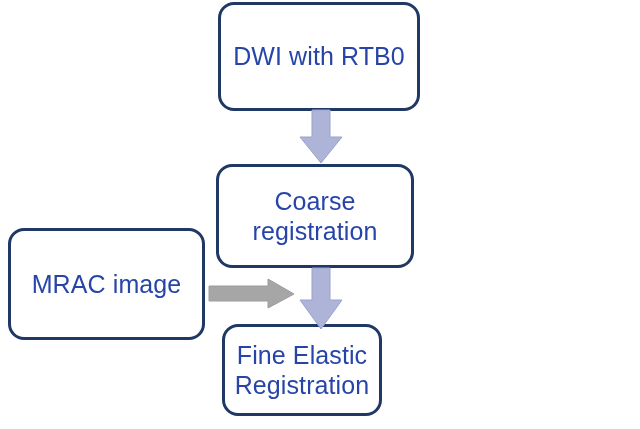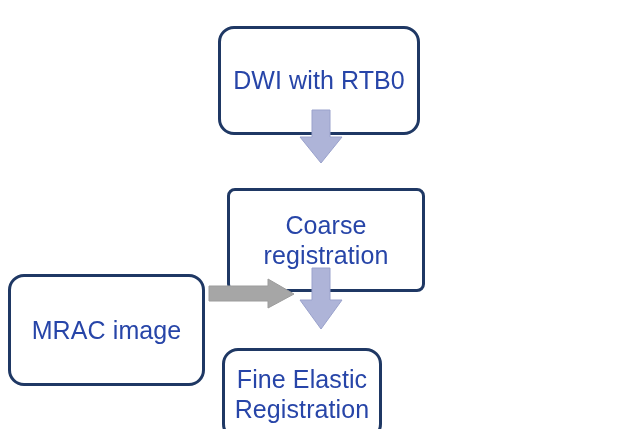--- a/index.html
+++ b/index.html
@@ -25,52 +25,50 @@
     border-radius: 16px;
     display: flex;
     align-items: center;
     justify-content: center;
     text-align: center;
     color: #2745A8;
     font-size: 25px;
     line-height: 1.22;
     letter-spacing: 0.1px;
     padding: 0 8px;
-    margin-top: 24px;
   }
   .node-label {
     display: block;
     width: 100%;
   }
   
   #node-dwi {
     left: 218px;
     top: 2px;
     width: 202px;
     height: 109px;
   }
   
   #node-coarse {
-    left: 227px;
+    left: 216px;
     top: 164px;
     width: 198px;
     height: 104px;
-    border-radius: 8px;
   }
   
   #node-fine {
     left: 222px;
     top: 324px;
     width: 160px;
     height: 92px;
   }
   
   #node-mrac {
     left: 8px;
-    top: 250px;
+    top: 228px;
     width: 197px;
     height: 112px;
   }
 
   
   .arrow {
     position: absolute;
   }
   .arrow svg {
     display: block;

